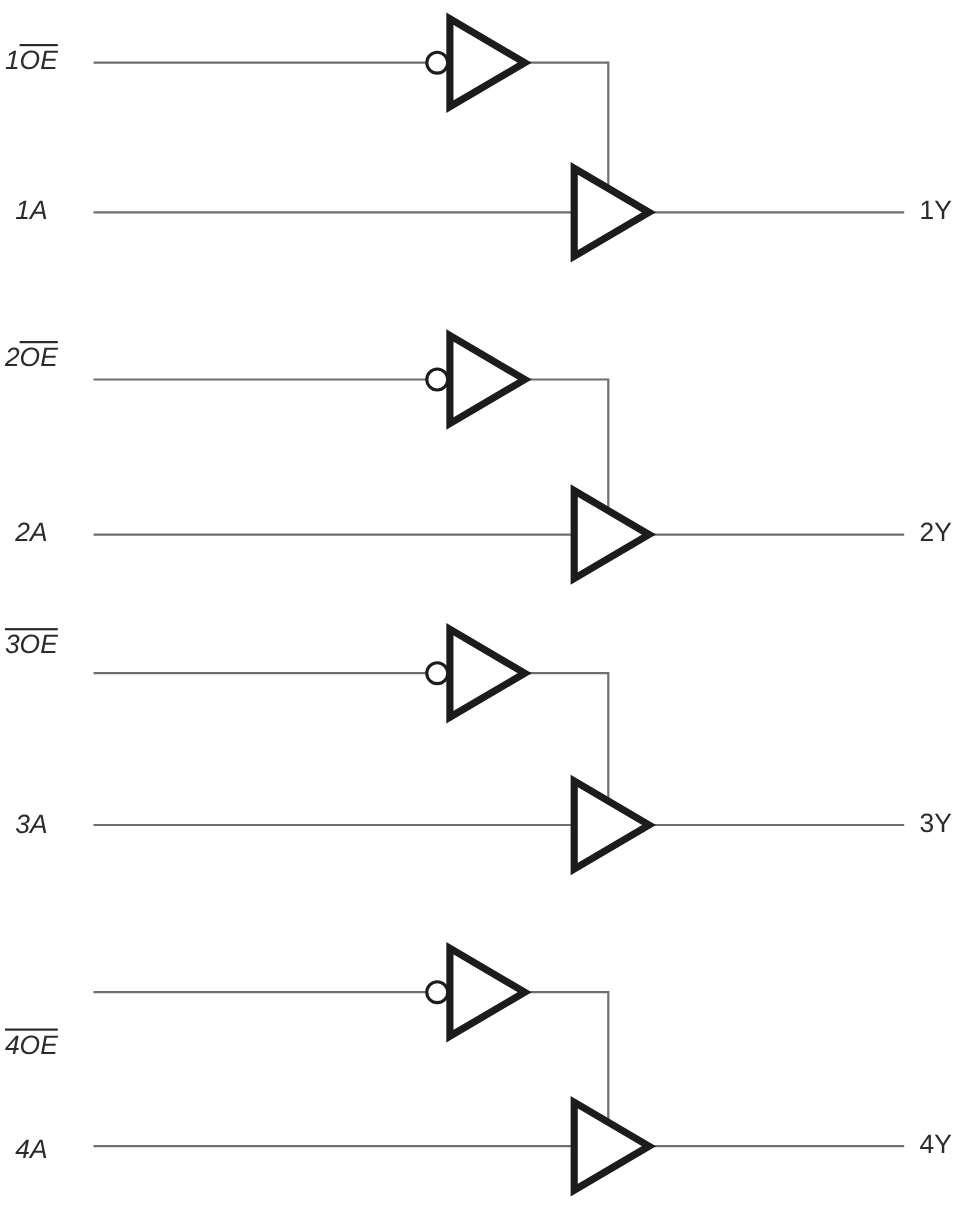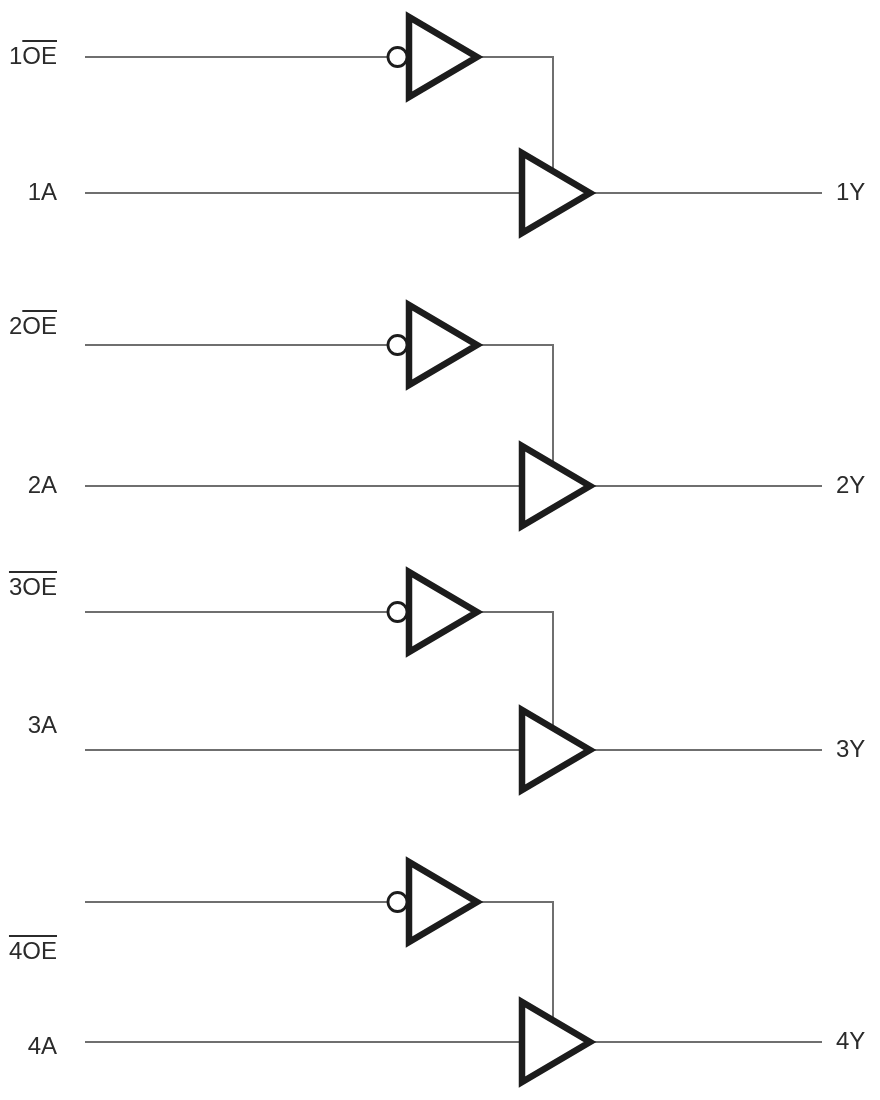--- a/index.html
+++ b/index.html
@@ -44,21 +44,22 @@
     position: absolute;
     font-size: 24px;
     line-height: 28px;
     height: 28px;
     color: var(--text);
     white-space: nowrap;
   }
   .left-label {
     left: 0;
     width: 57px;
-    text-align: right;
+    text-align: center;
+    font-style: italic;
   }
   .right-label {
     left: 836px;
     width: 70px;
     text-align: left;
   }
   .ov {
     text-decoration: overline;
     text-decoration-thickness: 2.2px;
     text-decoration-color: var(--text);
@@ -110,20 +111,20 @@
 
   <div class="pin-label left-label" style="top:42px"><span>1</span><span class="ov">OE</span></div>
   <div class="pin-label left-label" style="top:178px">1A</div>
   <div class="pin-label right-label" style="top:178px">1Y</div>
 
   <div class="pin-label left-label" style="top:312px"><span>2</span><span class="ov">OE</span></div>
   <div class="pin-label left-label" style="top:471px">2A</div>
   <div class="pin-label right-label" style="top:471px">2Y</div>
 
   <div class="pin-label left-label" style="top:573px"><span></span><span class="ov">3OE</span></div>
-  <div class="pin-label left-label" style="top:711px">3A</div>
+  <div class="pin-label left-label" style="top:736px">3A</div>
   <div class="pin-label right-label" style="top:735px">3Y</div>
 
   <div class="pin-label left-label" style="top:937px"><span></span><span class="ov">4OE</span></div>
   <div class="pin-label left-label" style="top:1032px">4A</div>
   <div class="pin-label right-label" style="top:1027px">4Y</div>
 
 </div>
 
 </body></html>

